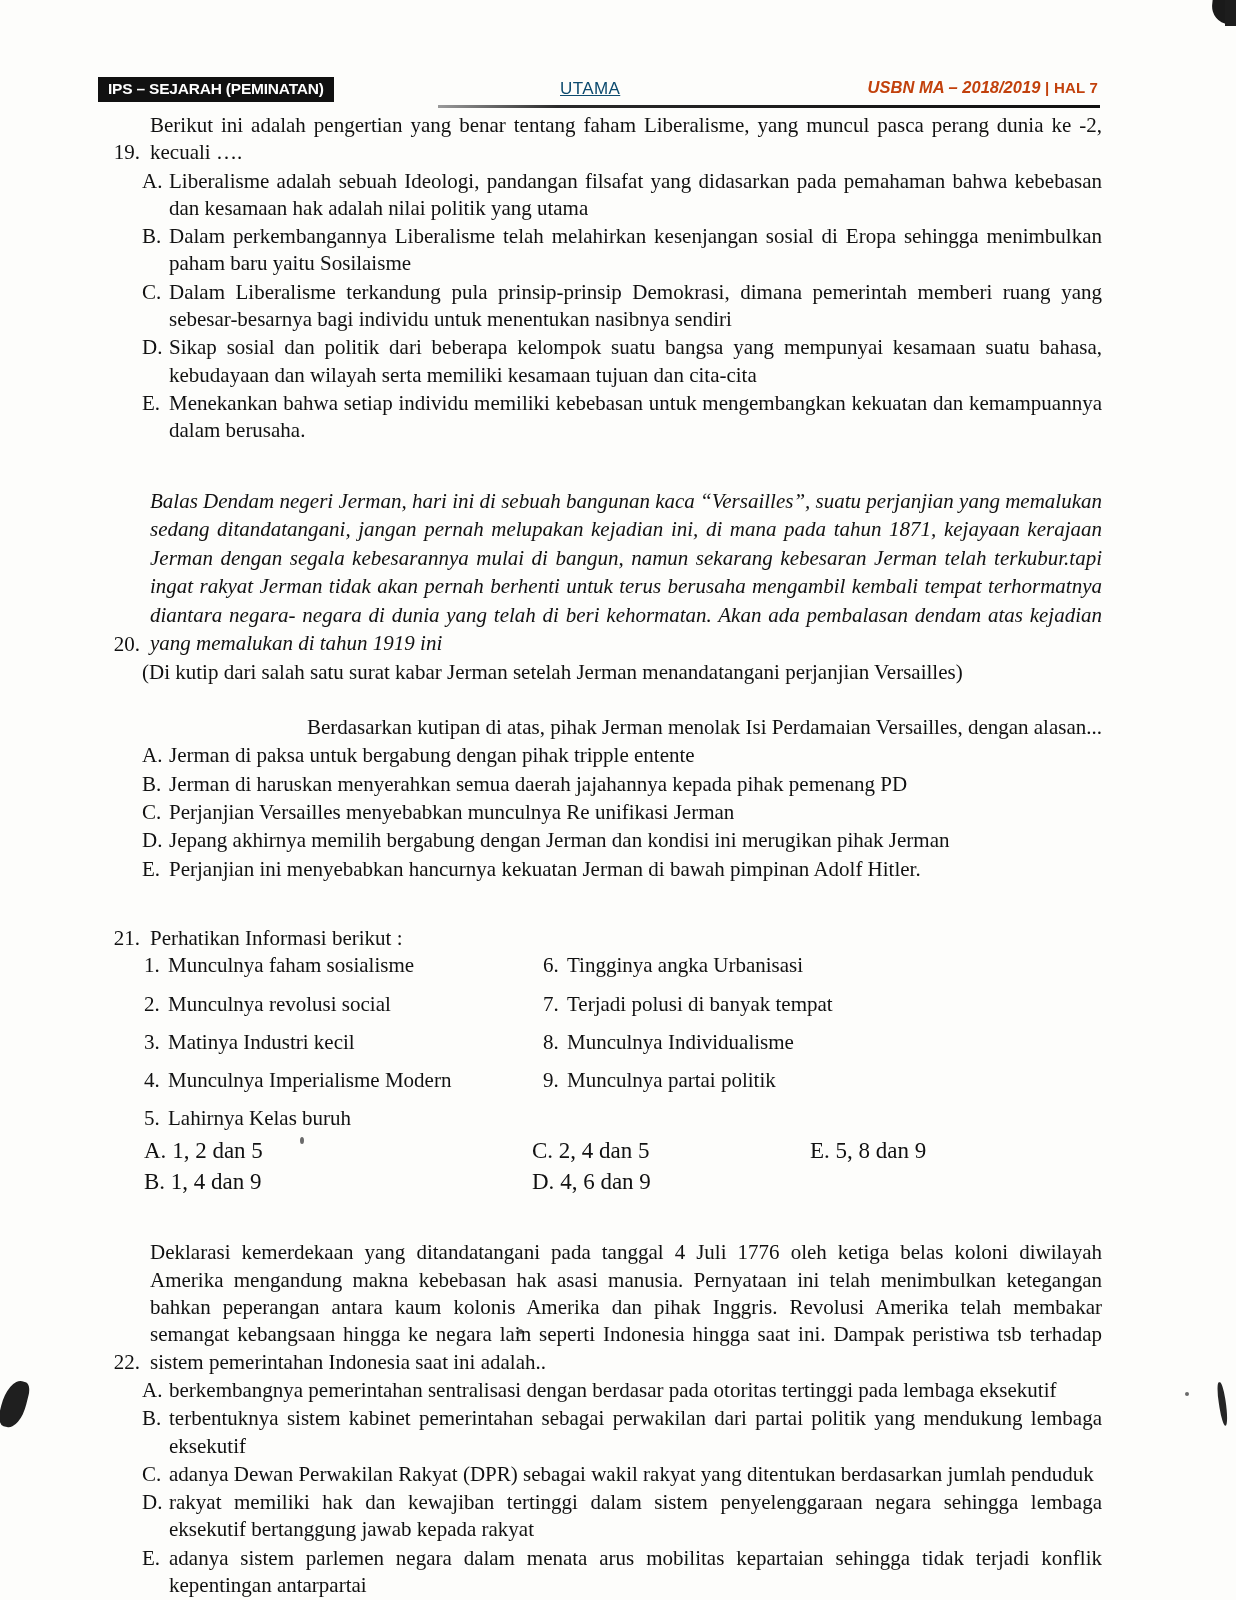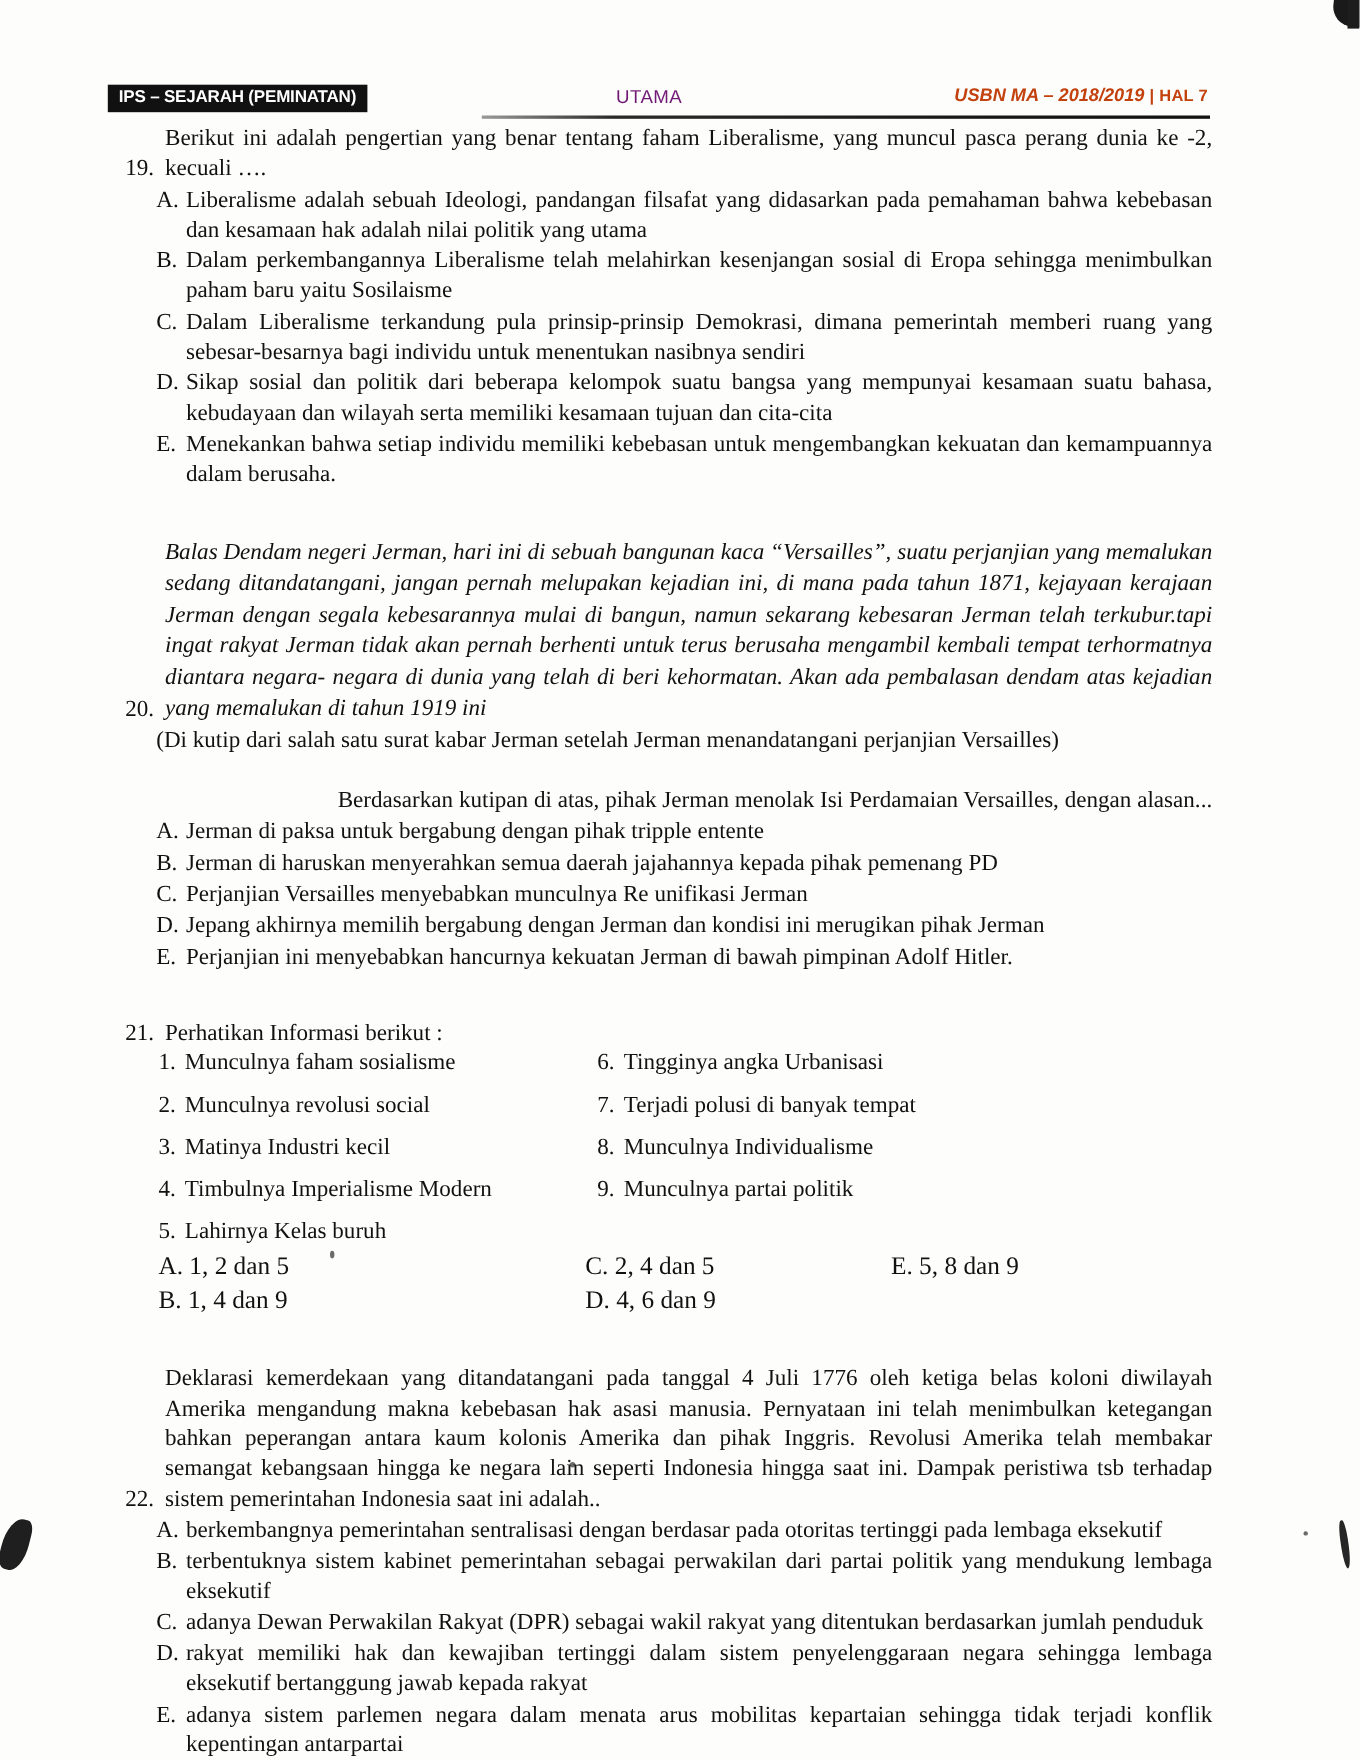--- a/index.html
+++ b/index.html
@@ -90,21 +90,22 @@
     line-height: 1;
     white-space: nowrap;
   }
   .header-center {
     position: absolute;
     left: 462px;
     top: 5px;
     font-family: "Liberation Sans", "DejaVu Sans", sans-serif;
     font-size: 17px;
     letter-spacing: 0.4px;
-    color: #701a75;
+    color: #0c4a6e;
+    text-decoration: underline;
   }
   .header-right {
     position: absolute;
     right: 0;
     top: 4px;
     font-family: "Liberation Sans", "DejaVu Sans", sans-serif;
     font-weight: bold;
     font-style: italic;
     font-size: 16.5px;
     color: #c2410c;
@@ -338,21 +339,21 @@
           </div>
 
           <div class="info-item">
             <span class="n">3.</span><span>Matinya Industri kecil</span>
           </div>
           <div class="info-item">
             <span class="n">8.</span><span>Munculnya Individualisme</span>
           </div>
 
           <div class="info-item">
-            <span class="n">4.</span><span>Timbulnya Imperialisme Modern</span>
+            <span class="n">4.</span><span>Munculnya Imperialisme Modern</span>
           </div>
           <div class="info-item">
             <span class="n">9.</span><span>Munculnya partai politik</span>
           </div>
 
           <div class="info-item">
             <span class="n">5.</span><span>Lahirnya Kelas buruh</span>
           </div>
           <div class="info-item"></div>
         </div>

